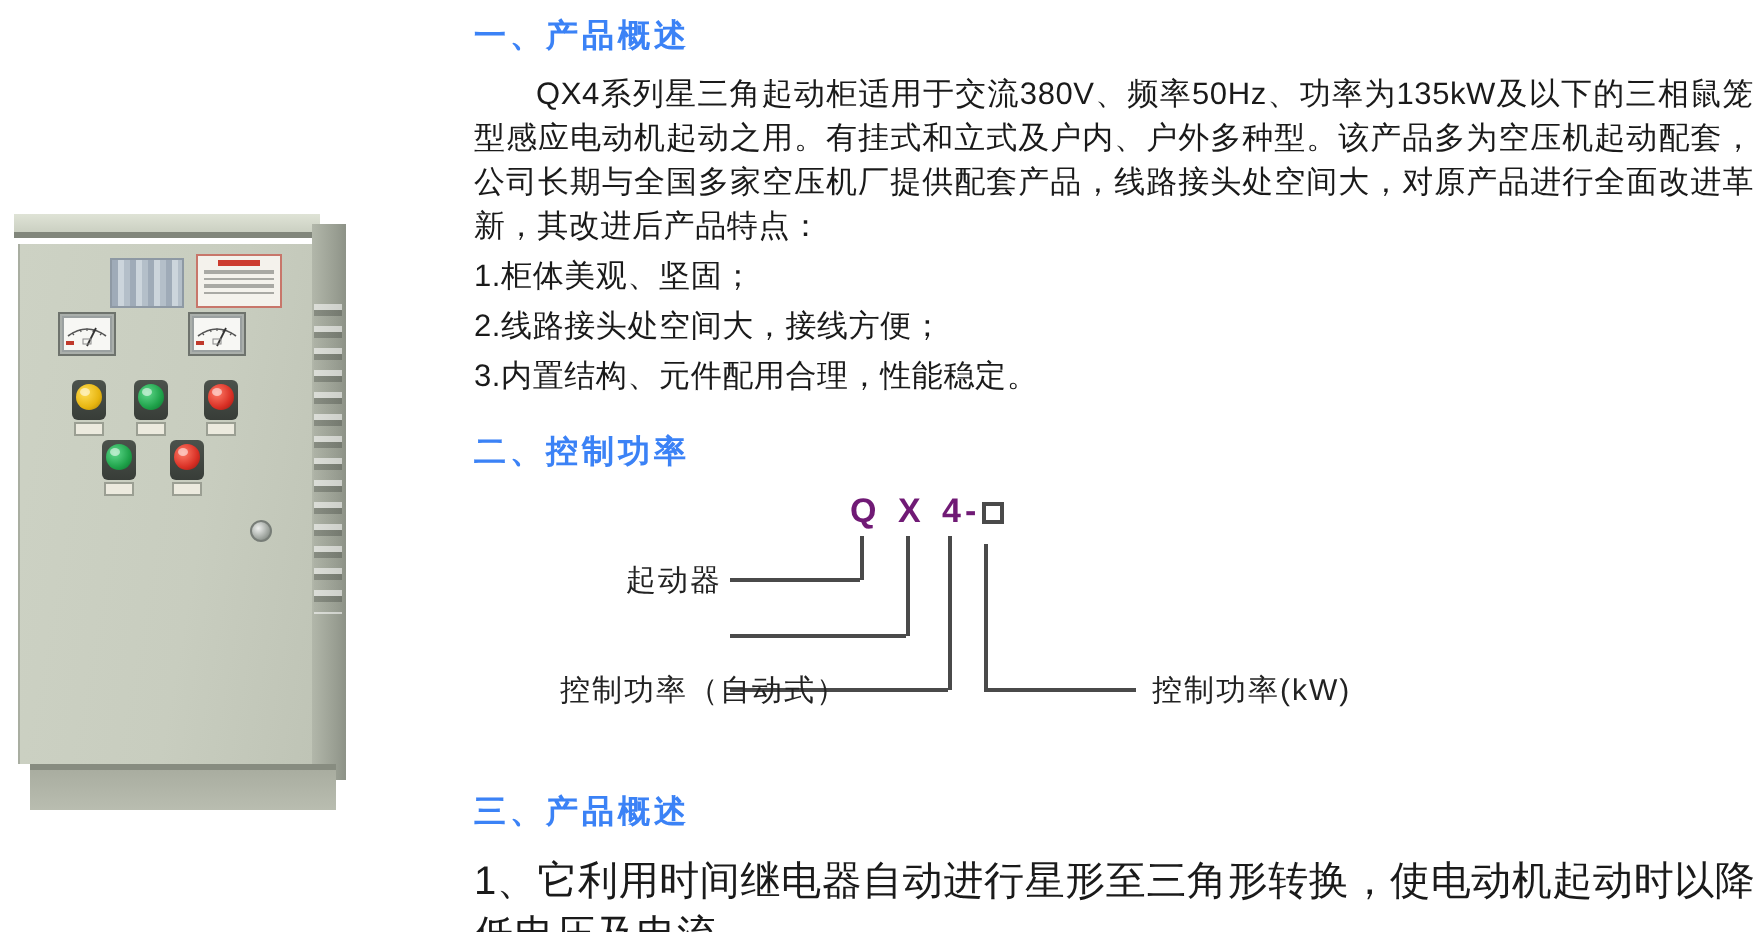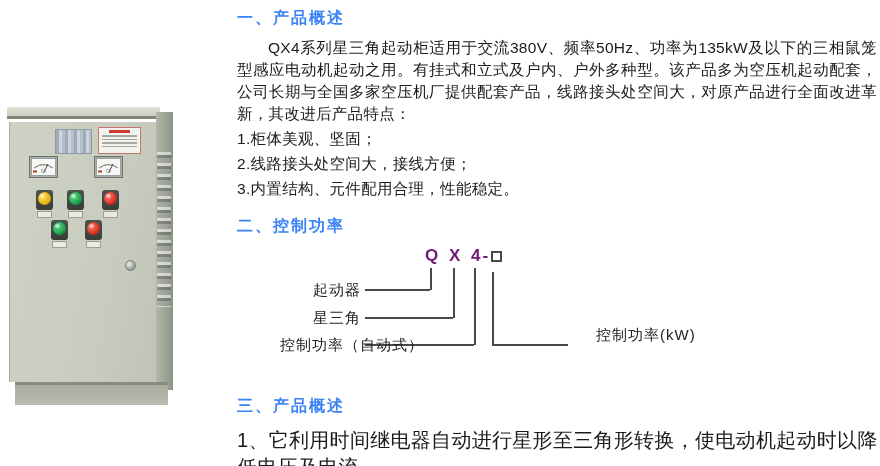--- a/index.html
+++ b/index.html
@@ -30,21 +30,21 @@
   #vl-box { left: 255px; top: 26px; height: 73px; }
   #hl-starter { left: 128px; top: 43px; width: 65px; }
   #hl-stardelta { left: 128px; top: 71px; width: 88px; }
   #hl-design { left: 128px; top: 98px; width: 109px; }
   #hl-power { left: 255px; top: 98px; width: 76px; }
   .dlabel { position: absolute; font-size: 15px; color: #222; white-space: nowrap; letter-spacing: 1px; }
   .dlabel.right-align { left: 0; width: 120px; text-align: center; margin-left: 40px; }
   #lb-starter { top: 35px; }
   #lb-stardelta { top: 63px; }
   #lb-design { top: 90px; left: 3px; width: 117px; }
-  #lb-power { left: 339px; top: 80px; margin-left: 20px; }
+  #lb-power { left: 339px; top: 90px; }
 
   
   .cabinet { position: absolute; left: 0; top: 0; width: 230px; height: 466px; }
   .cab-top { position: absolute; left: 7px; top: 107px; width: 153px; height: 12px;
              background: linear-gradient(#dfe3d6, #cbd0c2); border-bottom: 3px solid #81867b; }
   .cab-front { position: absolute; left: 9px; top: 122px; width: 147px; height: 260px;
                background: linear-gradient(100deg, #cdd2c4 0%, #c8cdbf 60%, #bfc4b6 100%);
                border-left: 1px solid #a9aea1; }
   .cab-side { position: absolute; left: 156px; top: 112px; width: 17px; height: 278px;
               background: linear-gradient(90deg, #b2b7aa, #999e92 70%, #8d9287); }
@@ -164,21 +164,20 @@
     <div id="vl-q" class="dline vline"></div>
     <div id="vl-x" class="dline vline"></div>
     <div id="vl-4" class="dline vline"></div>
     <div id="vl-box" class="dline vline"></div>
     <div id="hl-starter" class="dline hline"></div>
     <div id="hl-stardelta" class="dline hline"></div>
     <div id="hl-design" class="dline hline"></div>
     <div id="hl-power" class="dline hline"></div>
 
     <div id="lb-starter" class="dlabel right-align">起动器</div>
-    <div id="lb-stardelta" class="dlabel right-align">星三角</div>
     <div id="lb-design" class="dlabel right-align">控制功率（自动式）</div>
     <div id="lb-power" class="dlabel">控制功率(kW)</div>
   </div>
 
   <div id="h-principle" class="sec-heading">三、产品概述</div>
 
   <p id="p-principle">1、它利用时间继电器自动进行星形至三角形转换，使电动机起动时以降低电压及电流。</p>
 
 </div>
 

